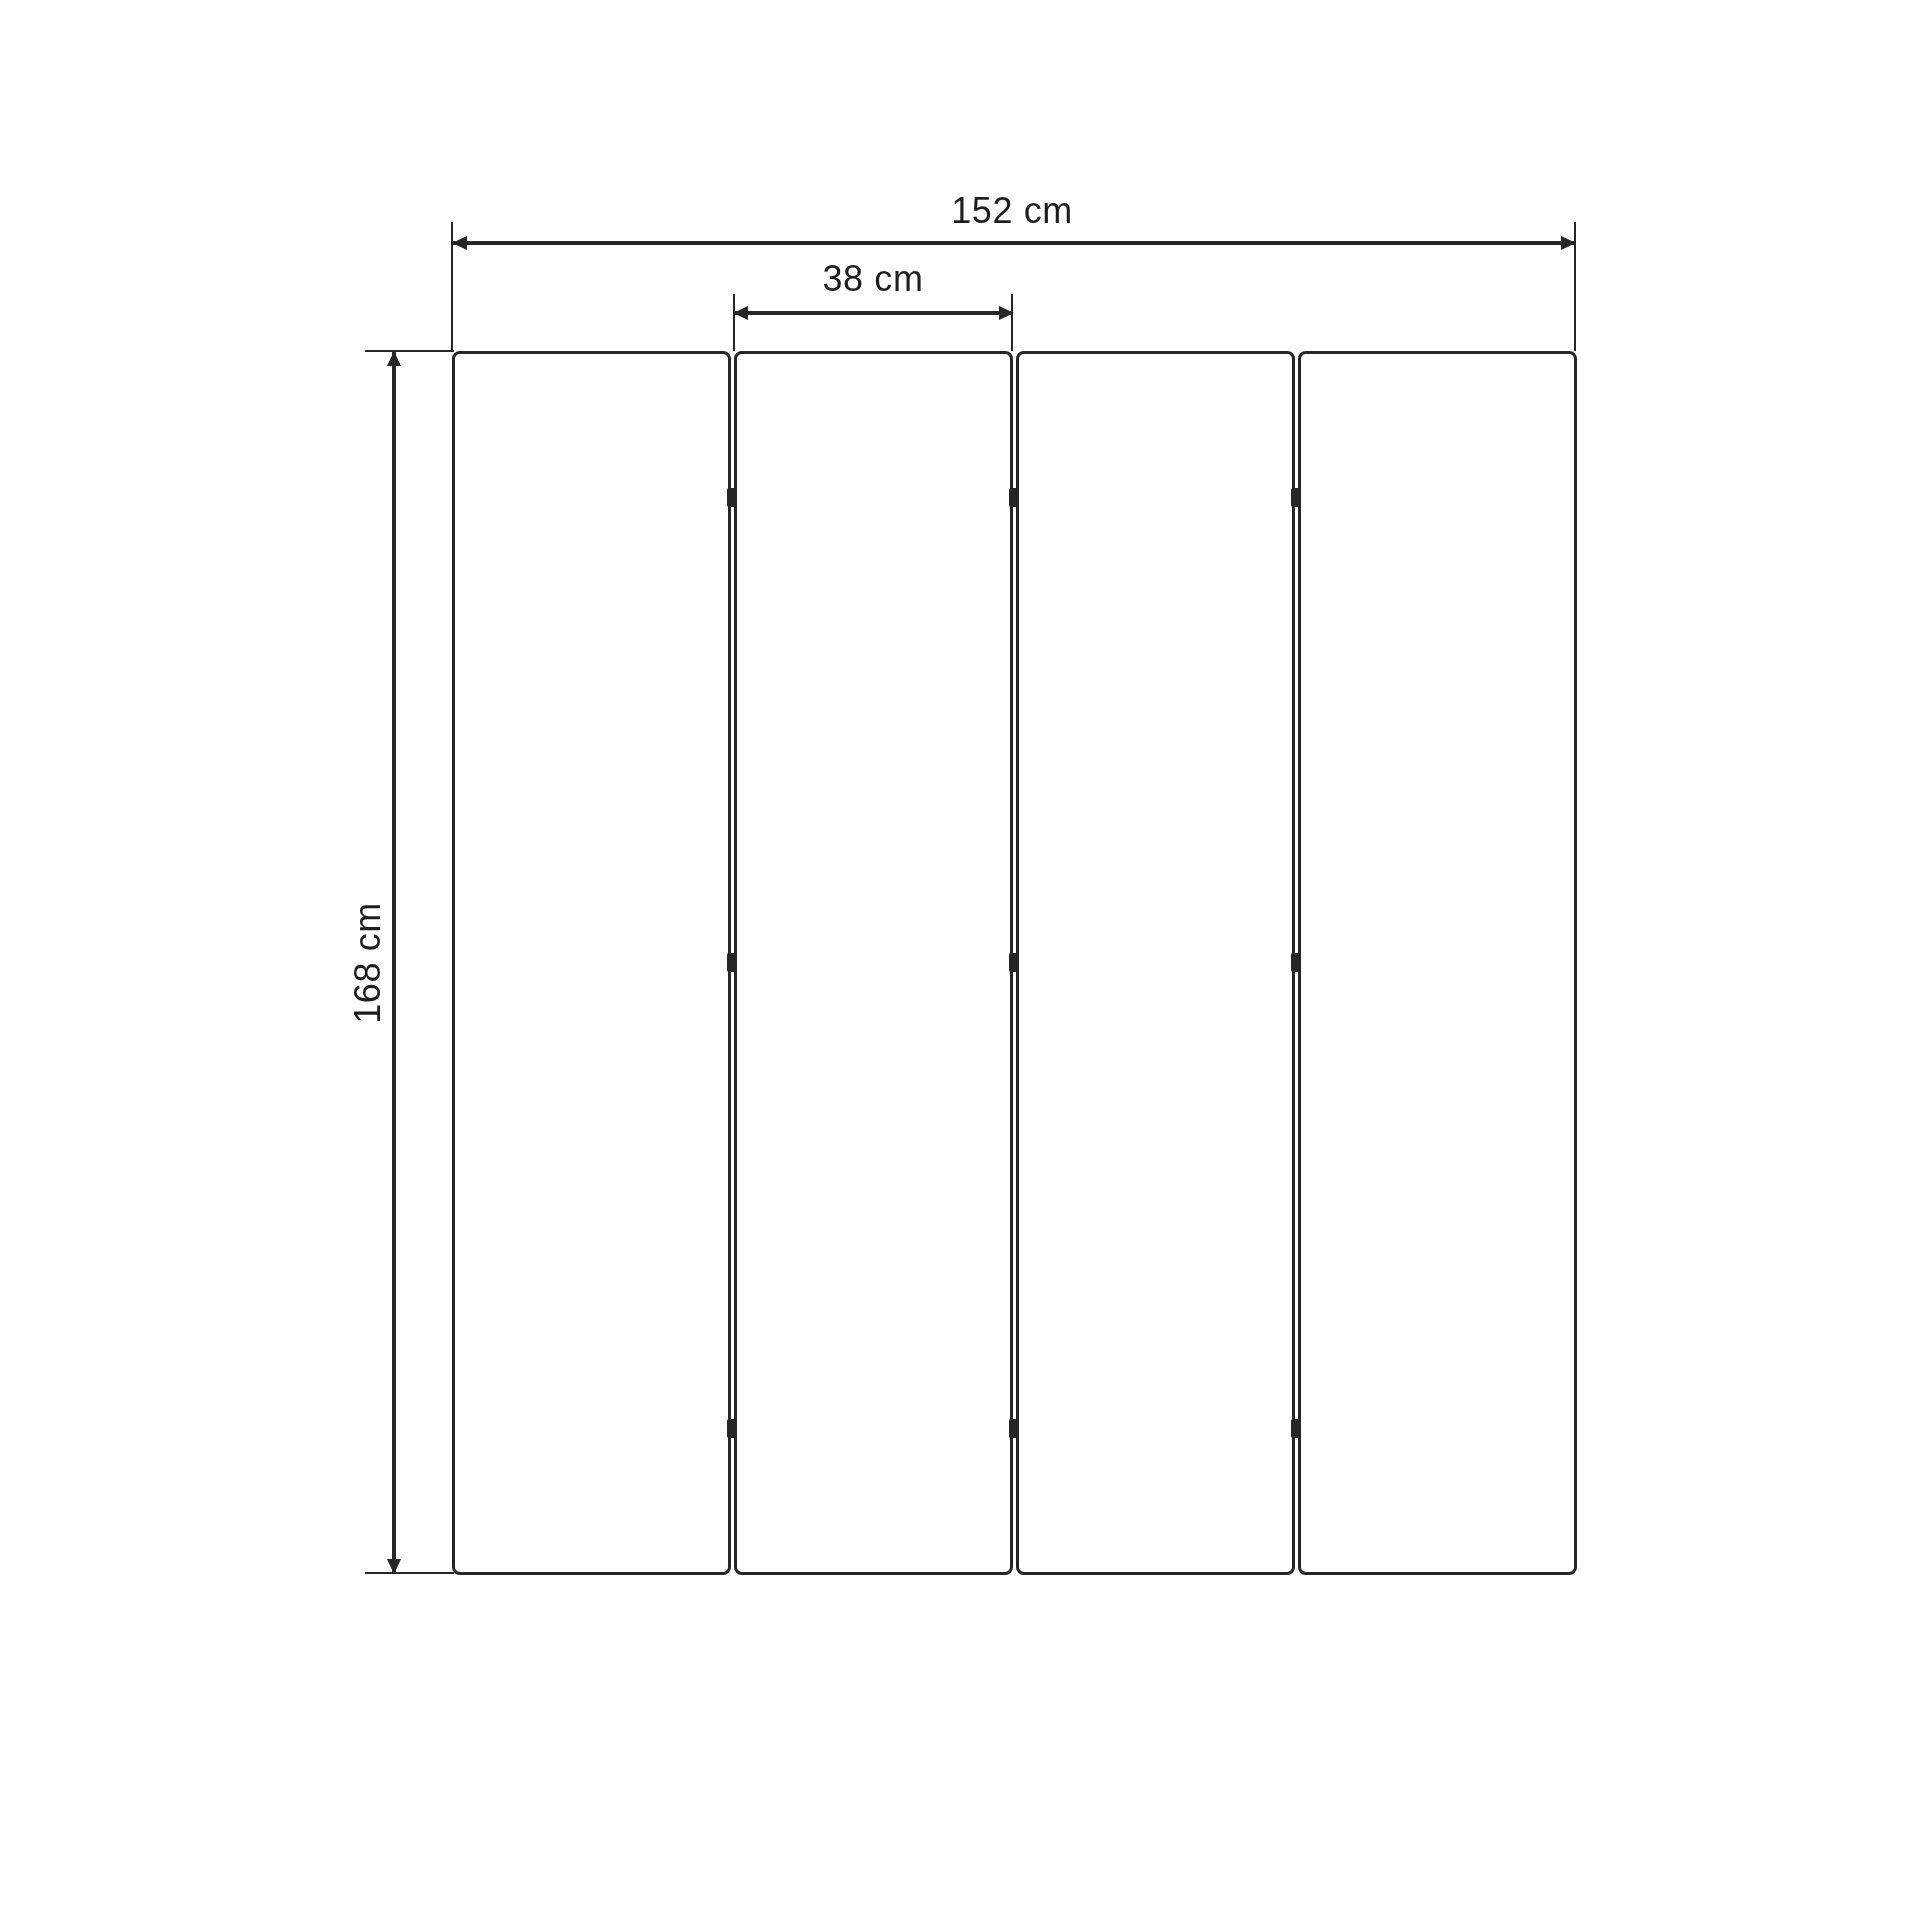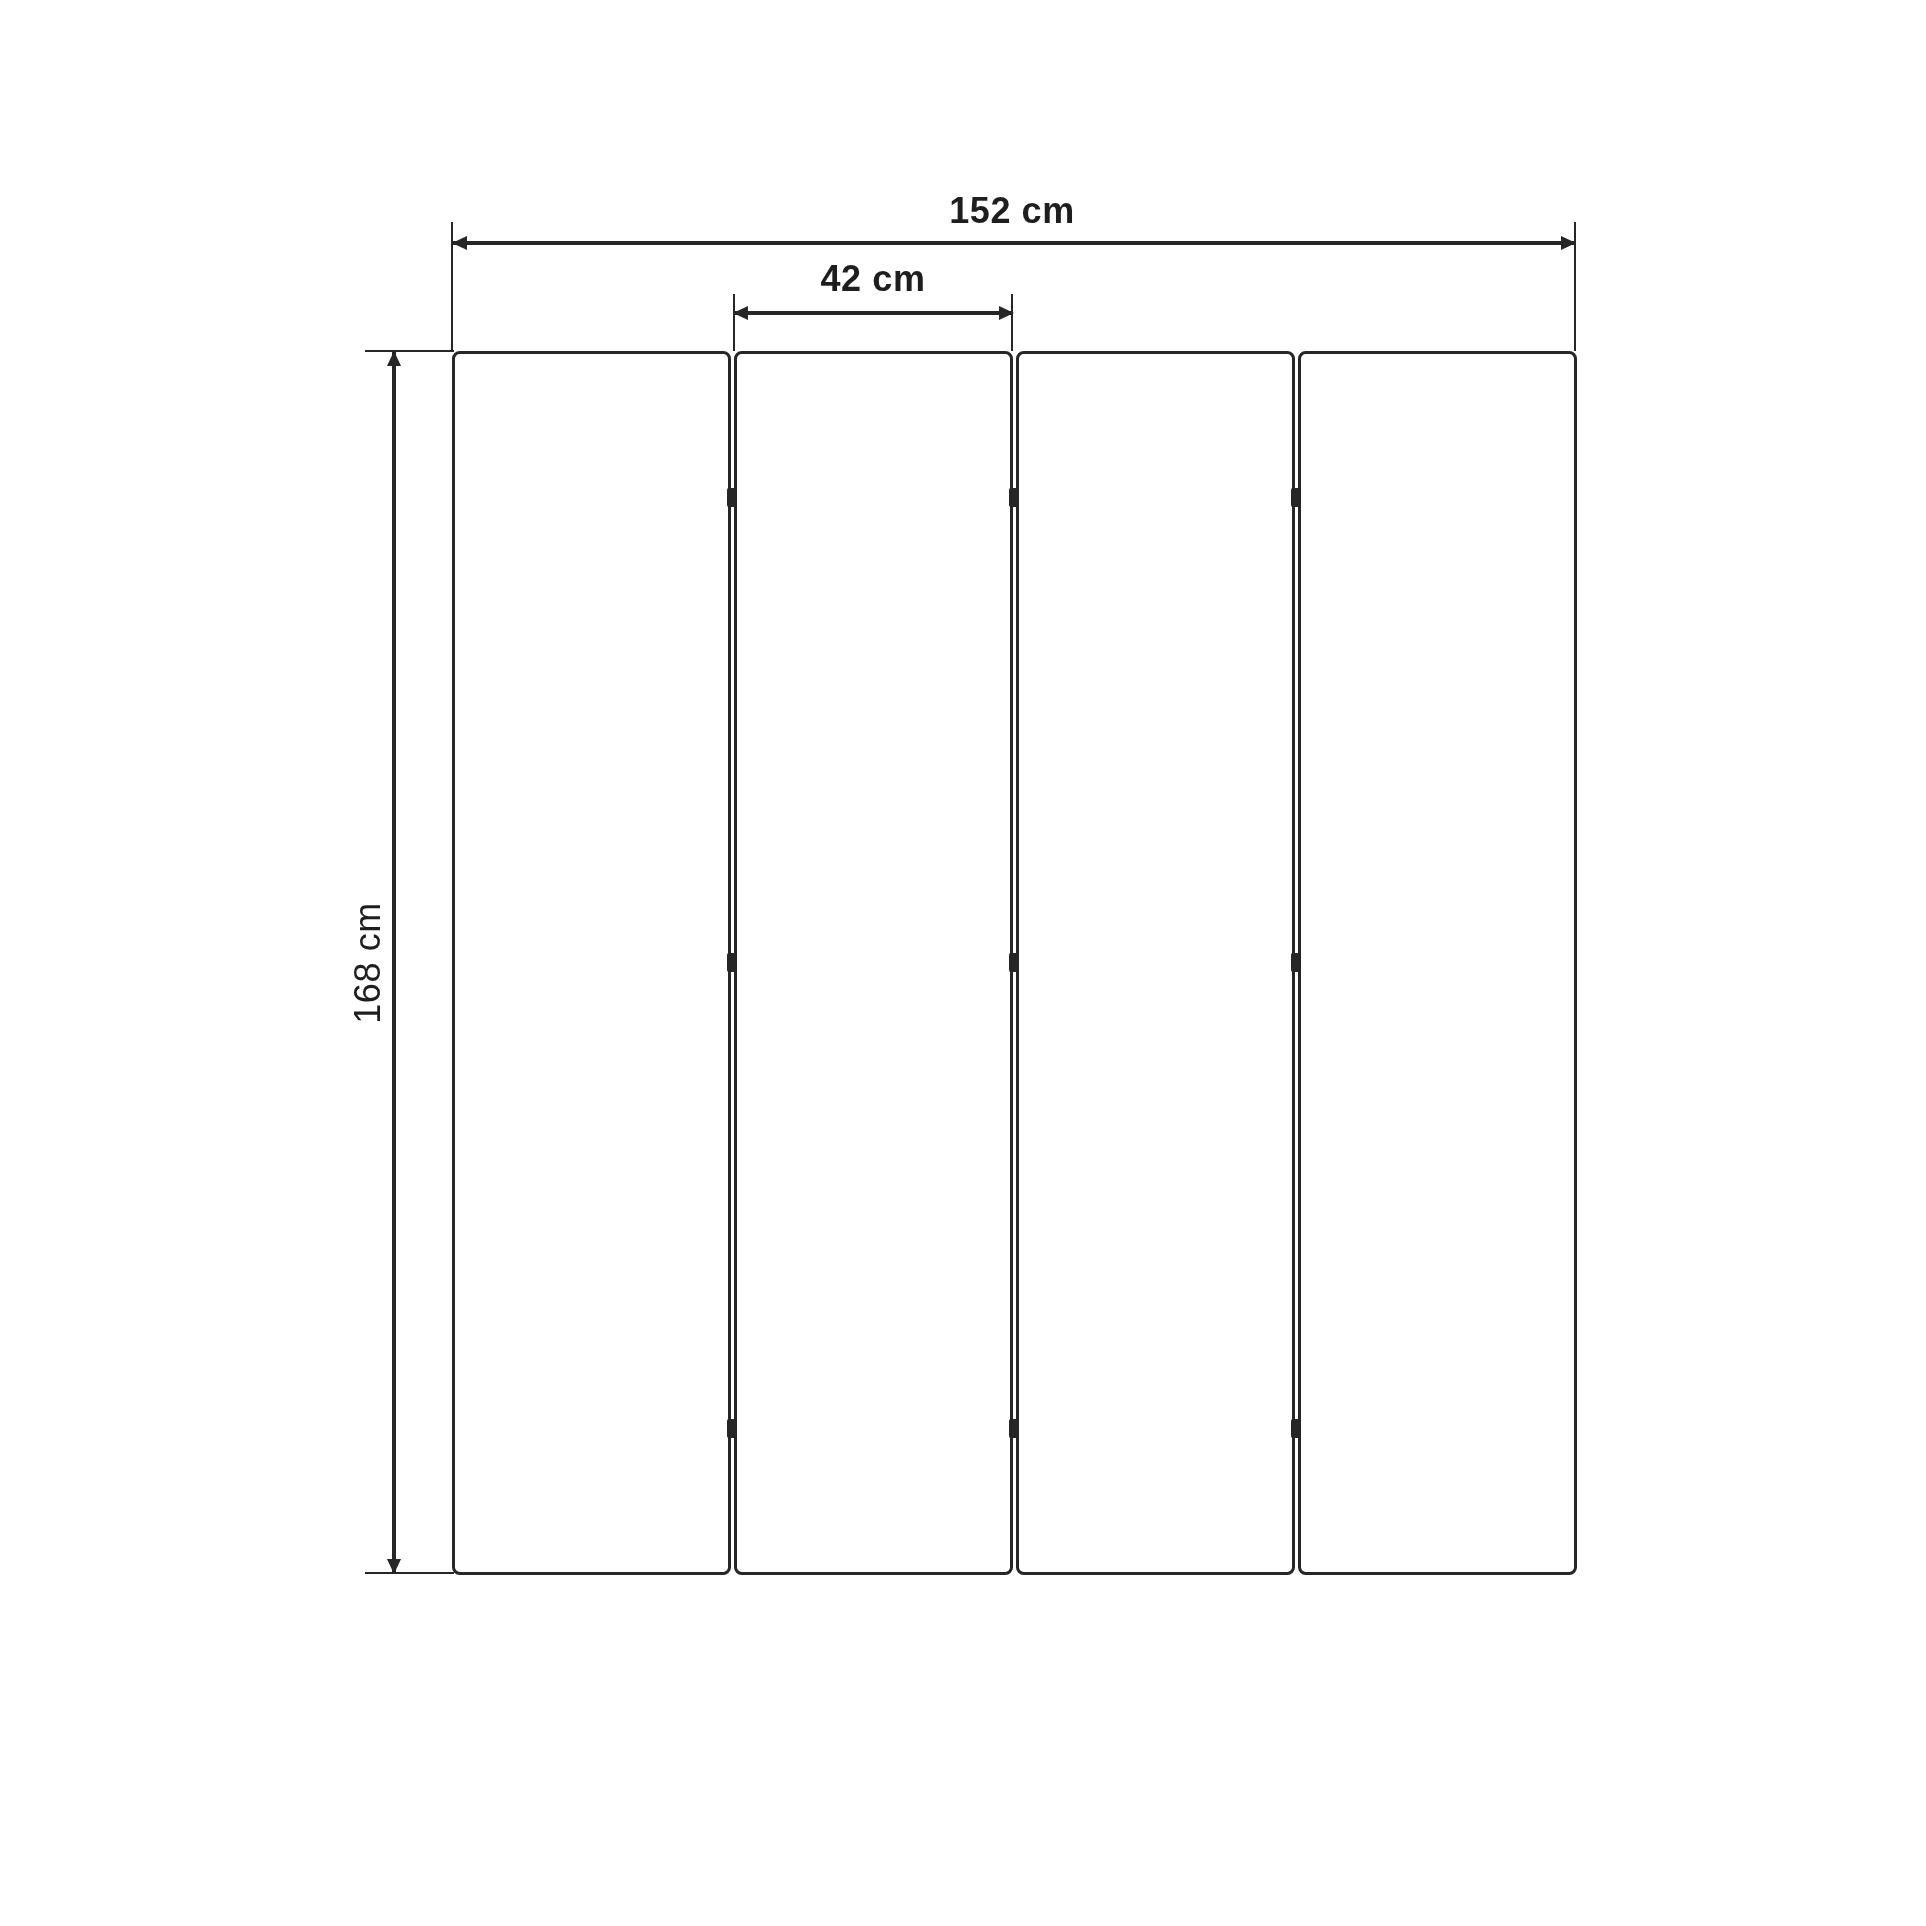--- a/index.html
+++ b/index.html
@@ -74,21 +74,21 @@
   .ext-line{position:absolute;background:var(--stroke,#262626);}
   .ext-line.v{width:1.9px;}
   .ext-line.h{height:1.9px;}
   
   .dim-label{
     position:absolute;
     color:var(--text,#1e1e1e);
     font-size:36px;line-height:41px;font-weight:500;
     letter-spacing:0.6px;white-space:nowrap;
   }
-  .dim-label.center-x{transform:translateX(-50%);font-weight:bold;}
+  .dim-label.center-x{transform:translateX(-50%);}
   .dim-label.rot{transform:translate(-50%,-50%) rotate(-90deg);}
 
   
   #dim-total-line{left:453px;top:241px;width:1122px;}
   #ext-total-left{left:451px;top:222px;height:129px;}
   #ext-total-right{left:1574px;top:222px;height:129px;}
   #label-total{left:1012px;top:190px;}
 
   
   #dim-panel-line{left:734px;top:311px;width:279px;}
@@ -105,21 +105,21 @@
 </head>
 <body>
 
 <div class="canvas">
 
   <div class="dim-label center-x" id="label-total">152 cm</div>
   <div class="dim-line h" id="dim-total-line"></div>
   <div class="ext-line v" id="ext-total-left"></div>
   <div class="ext-line v" id="ext-total-right"></div>
 
-  <div class="dim-label center-x" id="label-panel">42 cm</div>
+  <div class="dim-label center-x" id="label-panel">38 cm</div>
   <div class="dim-line h" id="dim-panel-line"></div>
   <div class="ext-line v" id="ext-panel-left"></div>
   <div class="ext-line v" id="ext-panel-right"></div>
 
   <div class="dim-label rot" id="label-height">168 cm</div>
   <div class="dim-line v" id="dim-height-line"></div>
   <div class="ext-line h" id="ext-height-top"></div>
   <div class="ext-line h" id="ext-height-bottom"></div>
 
   <div class="panel p1"></div>

